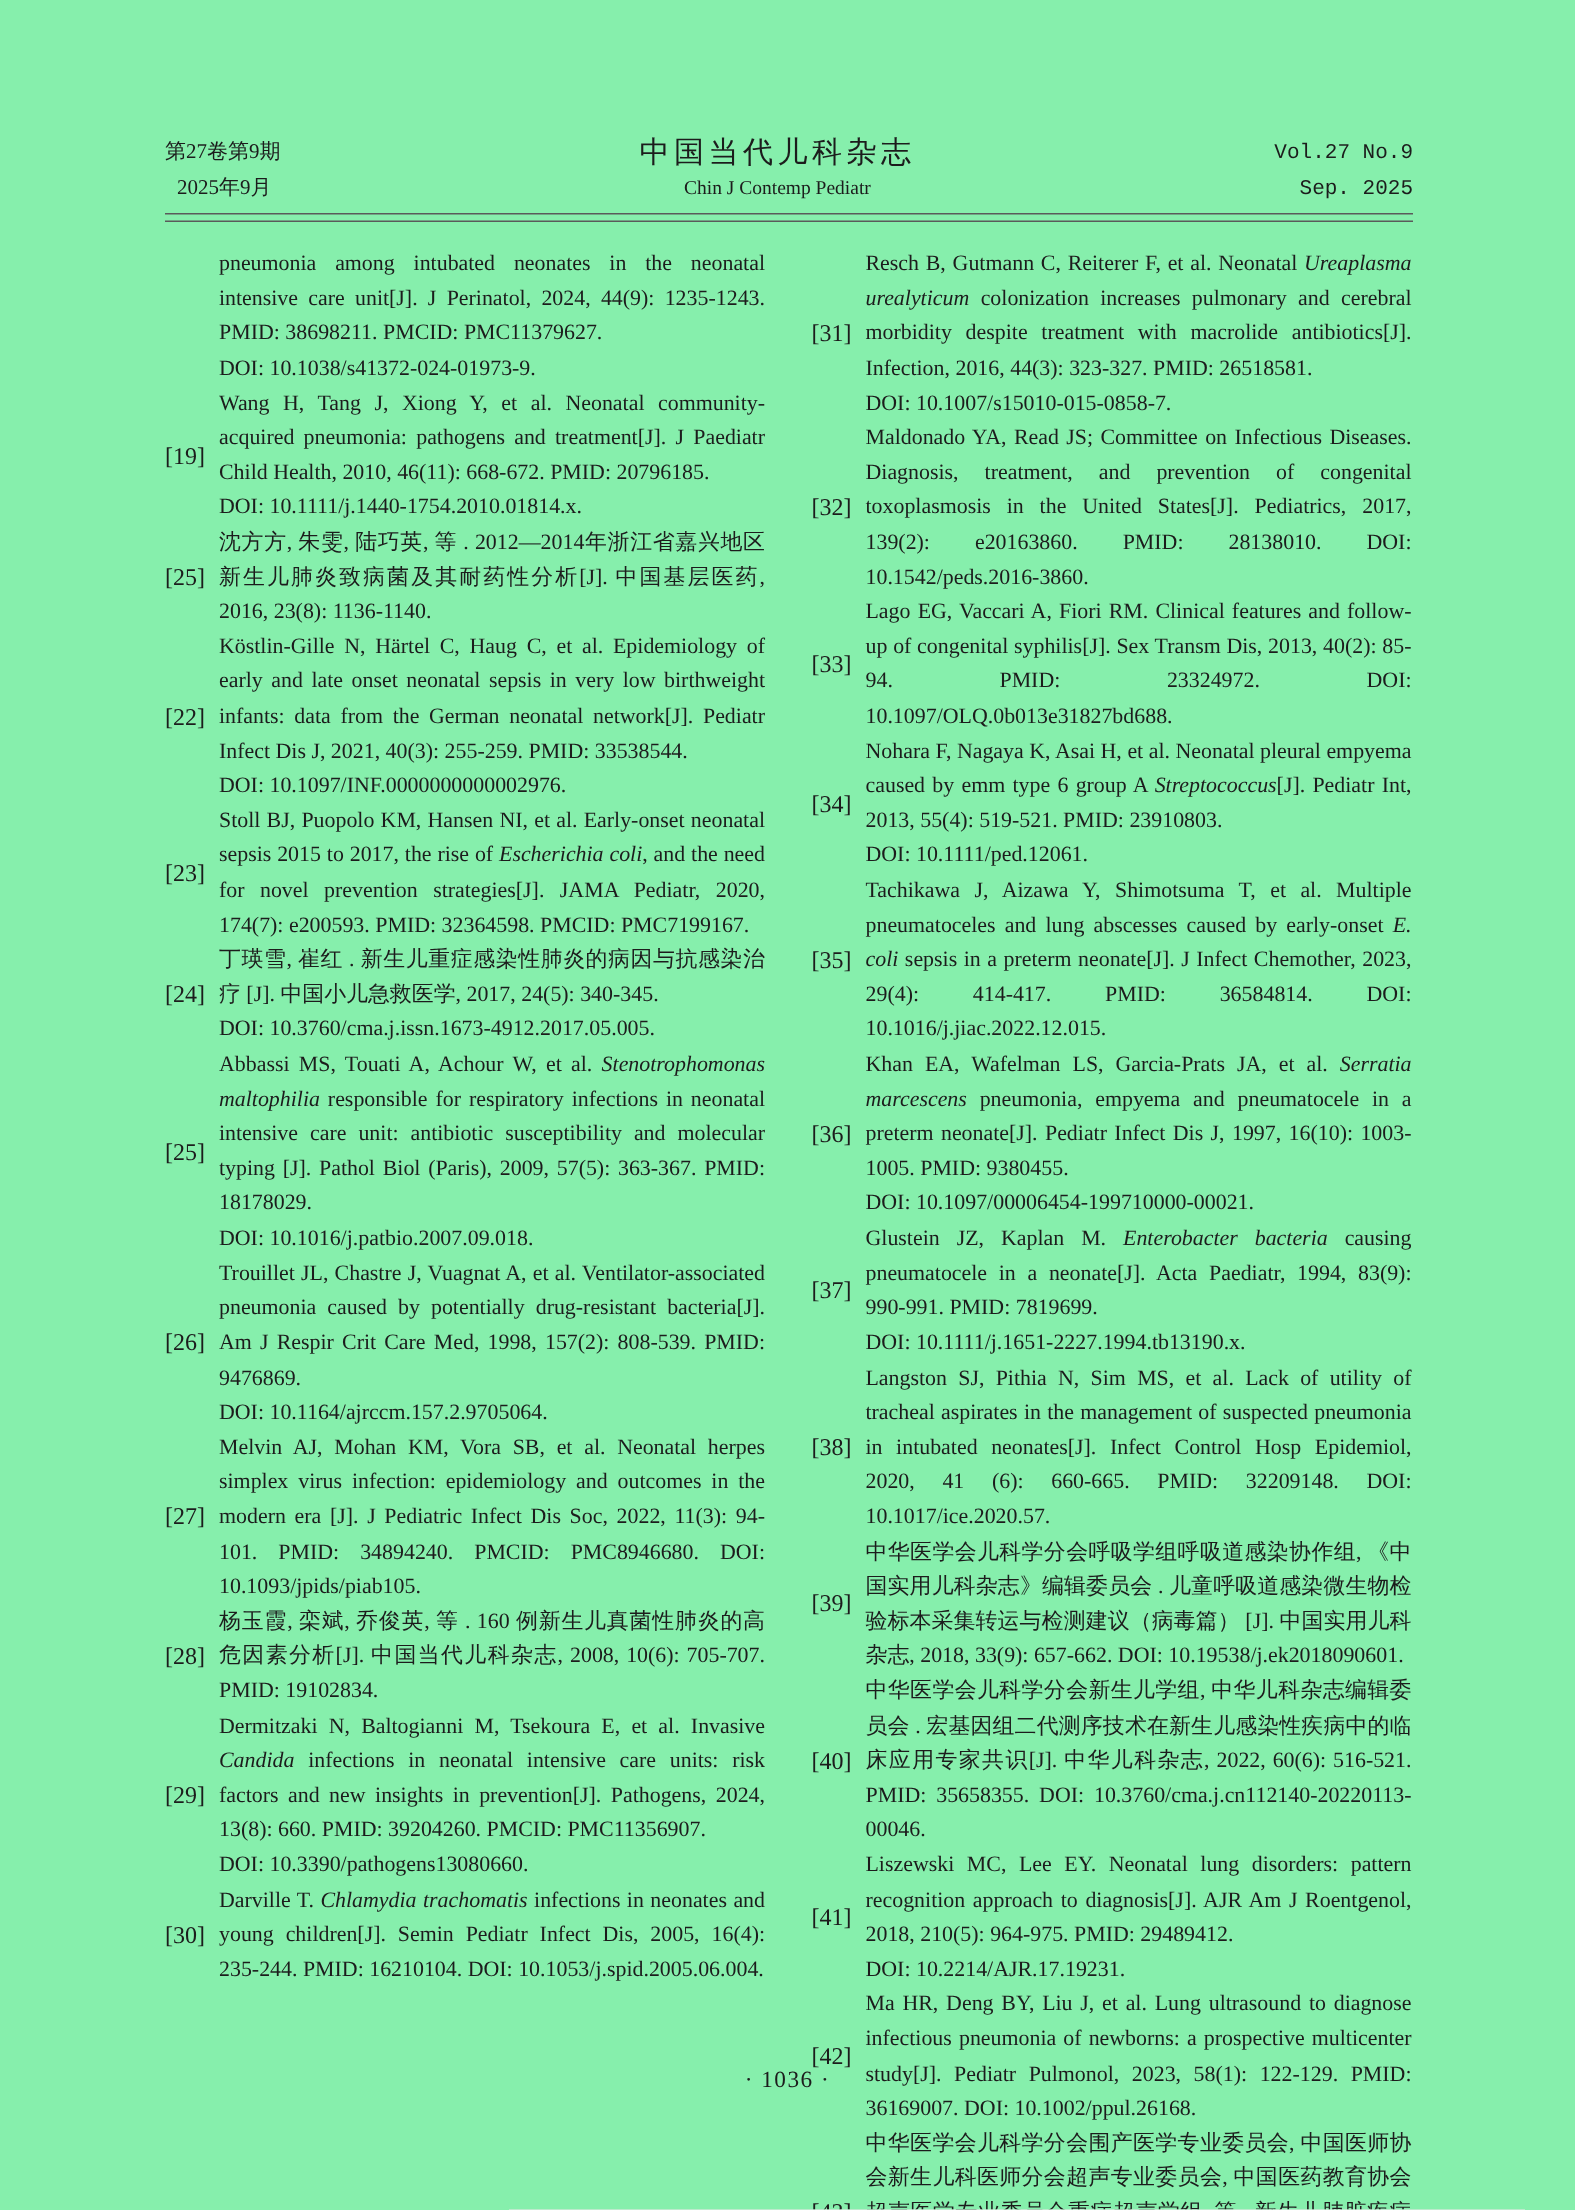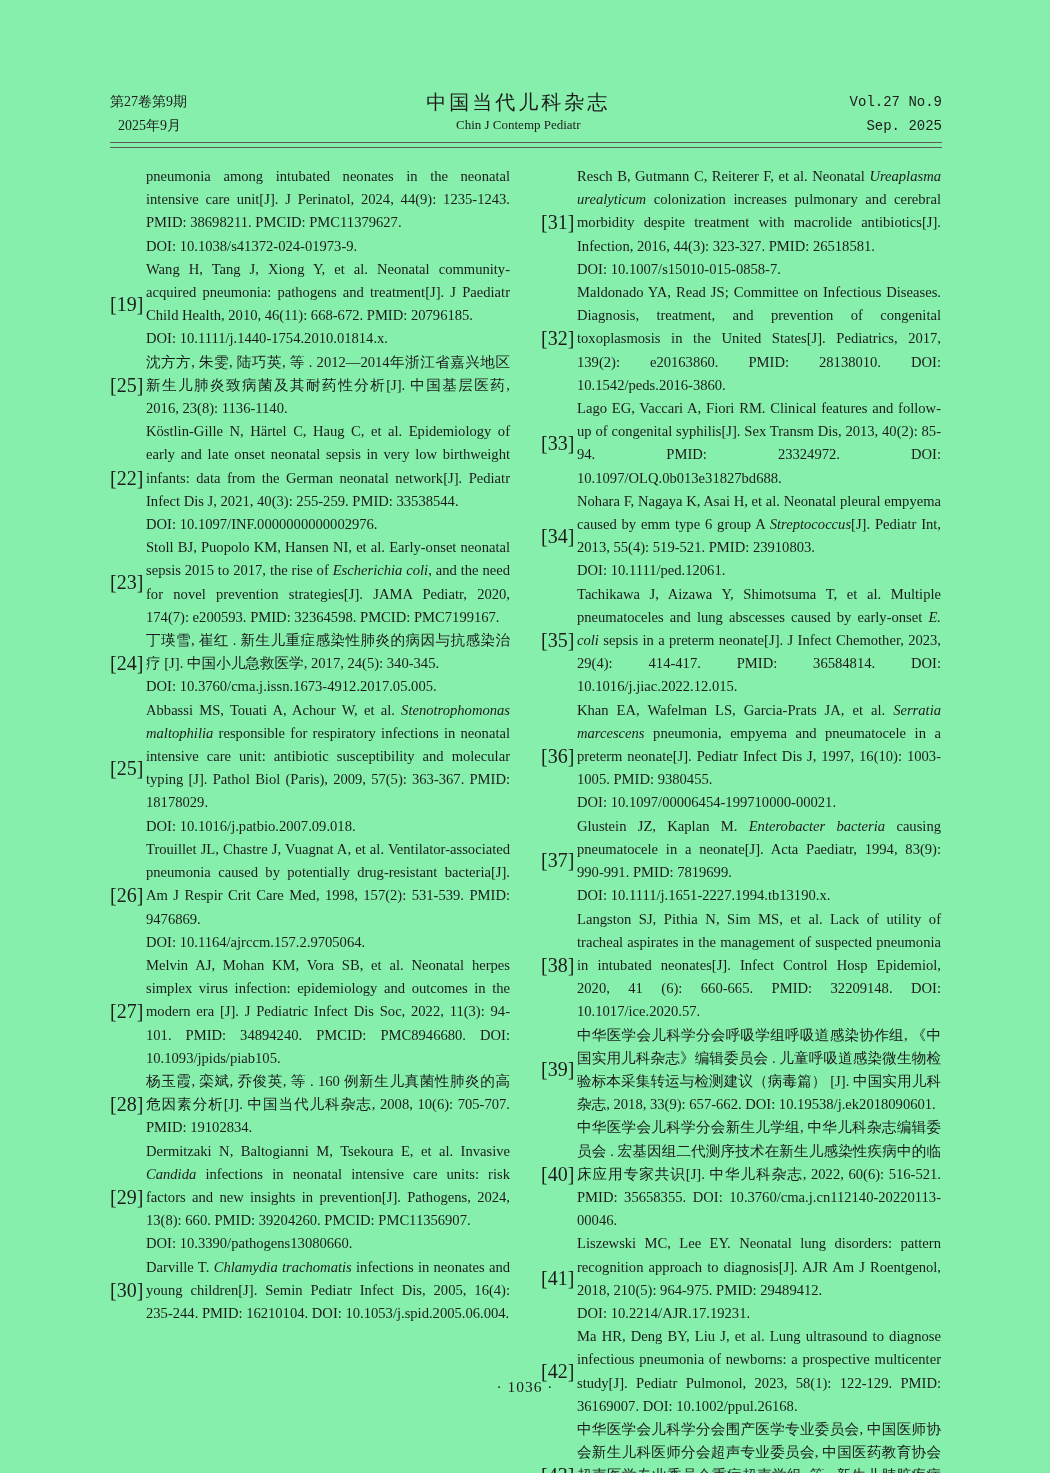--- a/index.html
+++ b/index.html
@@ -20,21 +20,21 @@
   .h-left div:last-child{padding-left:8px;}
   .h-right{text-align:right;font-family:Liberation Mono, monospace;}
   .h-center{text-align:center;flex:1;}
   .journal-cn{font-size:20px;font-weight:normal;letter-spacing:3px;line-height:24px;}
   .journal-en{font-size:13px;line-height:22px;}
   .rule{margin-top:4px;height:4px;border-top:1.5px solid #5a5a5a;border-bottom:1.5px solid #5a5a5a;}
   
   .columns{display:flex;gap:31px;margin-top:17px;}
   .col{width:400px;}
   .ref-row{display:flex;align-items:center;}
-  .ref-label{width:36px;flex:none;font-size:20px;line-height:23.2px;}
+  .ref-label{width:36px;flex:none;font-size:16px;line-height:23.2px;}
   .ref-body{flex:1;min-width:0;}
   .ref-block{font-size:14.6px;line-height:23.2px;text-align:justify;}
   .ref-block.no-just{text-align:left;}
   .it{font-style:italic;}
   
   .footer{position:absolute;left:0;right:0;top:1378px;text-align:center;font-size:15.5px;letter-spacing:1px;}
 </style>
 </head>
 <body>
 
@@ -102,21 +102,21 @@
         <div class="ref-row">
           <div class="ref-label">[25]</div>
           <div class="ref-body">
             <div class="ref-block"><span>Abbassi MS, Touati A, Achour W, et al. </span><span class="it">Stenotrophomonas maltophilia</span><span> responsible for respiratory infections in neonatal intensive care unit: antibiotic susceptibility and molecular typing [J]. Pathol Biol (Paris), 2009, 57(5): 363-367. PMID: 18178029.</span></div>
             <div class="ref-block no-just"><span>DOI: 10.1016/j.patbio.2007.09.018.</span></div>
           </div>
         </div>
         <div class="ref-row">
           <div class="ref-label">[26]</div>
           <div class="ref-body">
-            <div class="ref-block"><span>Trouillet JL, Chastre J, Vuagnat A, et al. Ventilator-associated pneumonia caused by potentially drug-resistant bacteria[J]. Am J Respir Crit Care Med, 1998, 157(2): 531-539. PMID: 9476869.</span></div>
+            <div class="ref-block"><span>Trouillet JL, Chastre J, Vuagnat A, et al. Ventilator-associated pneumonia caused by potentially drug-resistant bacteria[J]. Am J Respir Crit Care Med, 1998, 157(2): 808-539. PMID: 9476869.</span></div>
             <div class="ref-block no-just"><span>DOI: 10.1164/ajrccm.157.2.9705064.</span></div>
           </div>
         </div>
         <div class="ref-row">
           <div class="ref-label">[27]</div>
           <div class="ref-body">
             <div class="ref-block"><span>Melvin AJ, Mohan KM, Vora SB, et al. Neonatal herpes simplex virus infection: epidemiology and outcomes in the modern era [J]. J Pediatric Infect Dis Soc, 2022, 11(3): 94-101. PMID: 34894240. PMCID: PMC8946680. DOI: 10.1093/jpids/piab105.</span></div>
           </div>
         </div>
         <div class="ref-row">

